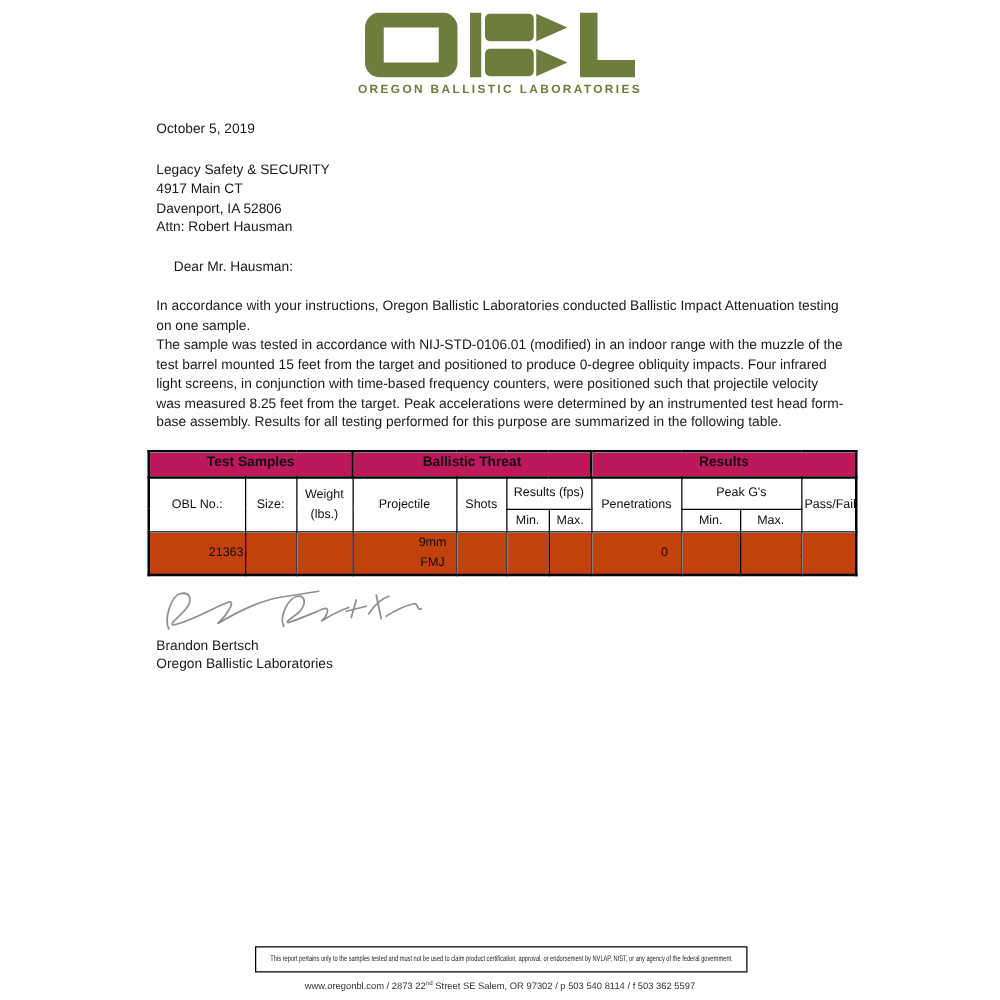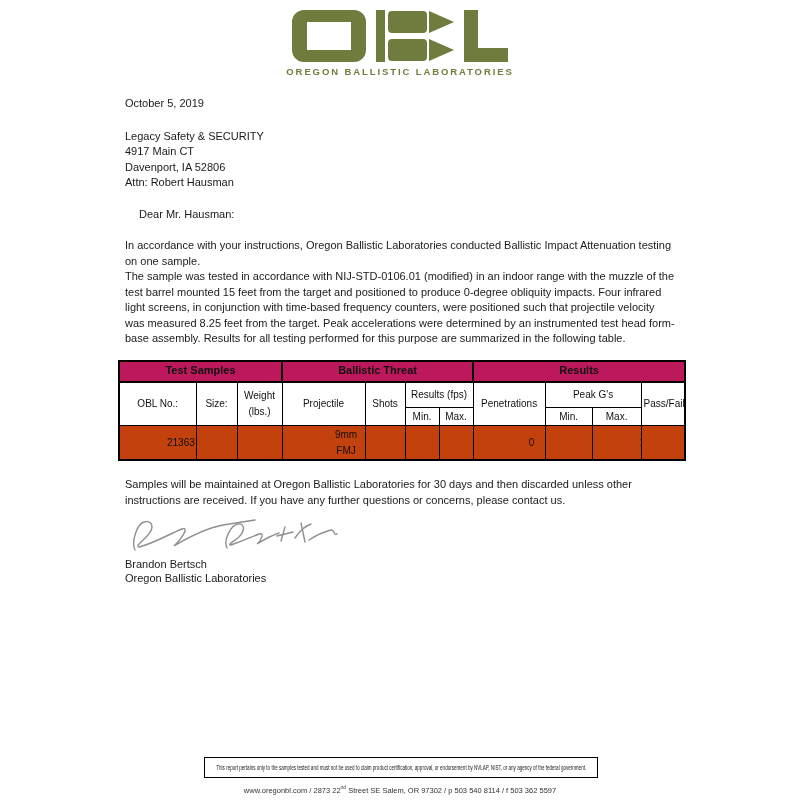--- a/index.html
+++ b/index.html
@@ -152,21 +152,20 @@
           <td>1430</td>
           <td>1447</td>
           <td>0</td>
           <td>64.05</td>
           <td>172.68</td>
           <td class="pass">PASS</td>
         </tr>
       </tbody>
     </table>
 
-    <p class="para">Samples will be maintained at Oregon Ballistic Laboratories for 30 days and then discarded unless other instructions are received.  If you have any further questions or concerns, please contact us.</p>
 
 
     <svg class="signature" width="215" height="42" viewBox="0 0 215 42">
       <g stroke="#8f8f8f" stroke-width="1.4" fill="none" stroke-linecap="round">
         <path d="M8,36 C4,28 10,10 17,8 C25,6 28,13 21,21 C15,28 8,32 12,33 C28,29 42,20 55,15 C63,12 54,26 47,32 C62,23 80,14 96,11 L128,6"></path>
         <path d="M100,34 C96,26 104,11 111,10 C118,9 118,17 112,23 C106,28 100,31 104,31 C116,27 124,23 132,20 C138,18 134,27 130,30 C138,25 146,21 152,19"></path>
         <path d="M154,27 L158,13 M150,22 L166,18"></path>
         <path d="M168,24 C172,18 178,12 184,10 M174,9 L178,28 M182,26 C188,22 196,18 204,16 C208,15 206,22 210,20"></path>
       </g>
     </svg>

